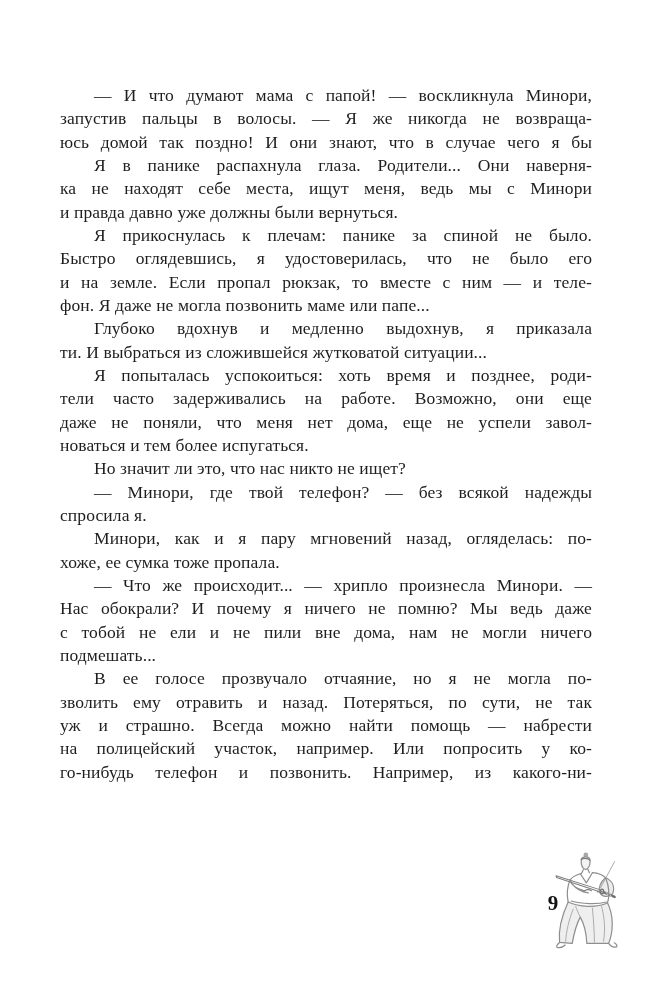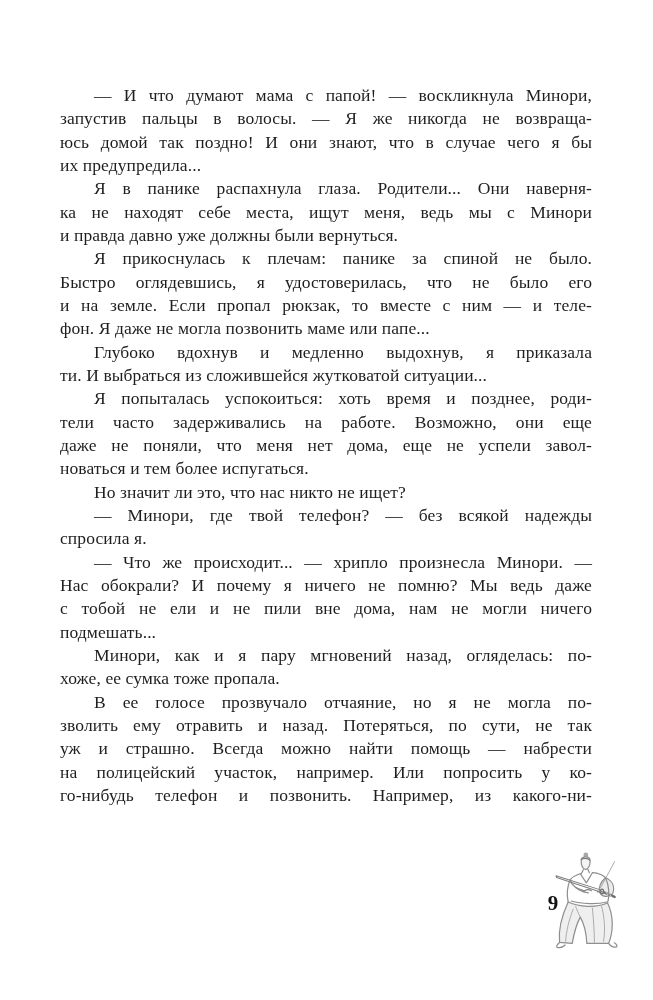--- a/index.html
+++ b/index.html
@@ -56,21 +56,20 @@
 </head>
 <body>
 
 <div class="page">
 
   <div class="text-block">
       <div class="para">
         <div class="line first">— И что думают мама с папой! — воскликнула Минори,</div>
         <div class="line">запустив пальцы в волосы. — Я же никогда не возвраща-</div>
         <div class="line">юсь домой так поздно! И они знают, что в случае чего я бы</div>
-        <div class="line end">их предупредила...</div>
       </div>
       <div class="para">
         <div class="line first">Я в панике распахнула глаза. Родители... Они наверня-</div>
         <div class="line">ка не находят себе места, ищут меня, ведь мы с Минори</div>
         <div class="line end">и правда давно уже должны были вернуться.</div>
       </div>
       <div class="para">
         <div class="line first">Я прикоснулась к плечам: панике за спиной не было.</div>
         <div class="line">Быстро оглядевшись, я удостоверилась, что не было его</div>
         <div class="line">и на земле. Если пропал рюкзак, то вместе с ним — и теле-</div>
@@ -87,28 +86,28 @@
         <div class="line end">новаться и тем более испугаться.</div>
       </div>
       <div class="para">
         <div class="line first end">Но значит ли это, что нас никто не ищет?</div>
       </div>
       <div class="para">
         <div class="line first">— Минори, где твой телефон? — без всякой надежды</div>
         <div class="line end">спросила я.</div>
       </div>
       <div class="para">
+        <div class="line first">Минори, как и я пару мгновений назад, огляделась: по-</div>
+        <div class="line end">хоже, ее сумка тоже пропала.</div>
+      </div>
+      <div class="para">
         <div class="line first">— Что же происходит... — хрипло произнесла Минори. —</div>
         <div class="line">Нас обокрали? И почему я ничего не помню? Мы ведь даже</div>
         <div class="line">с тобой не ели и не пили вне дома, нам не могли ничего</div>
         <div class="line end">подмешать...</div>
-      </div>
-      <div class="para">
-        <div class="line first">Минори, как и я пару мгновений назад, огляделась: по-</div>
-        <div class="line end">хоже, ее сумка тоже пропала.</div>
       </div>
       <div class="para">
         <div class="line first">В ее голосе прозвучало отчаяние, но я не могла по-</div>
         <div class="line">зволить ему отравить и назад. Потеряться, по сути, не так</div>
         <div class="line">уж и страшно. Всегда можно найти помощь — набрести</div>
         <div class="line">на полицейский участок, например. Или попросить у ко-</div>
         <div class="line">го-нибудь телефон и позвонить. Например, из какого-ни-</div>
       </div>
     </div>
 

